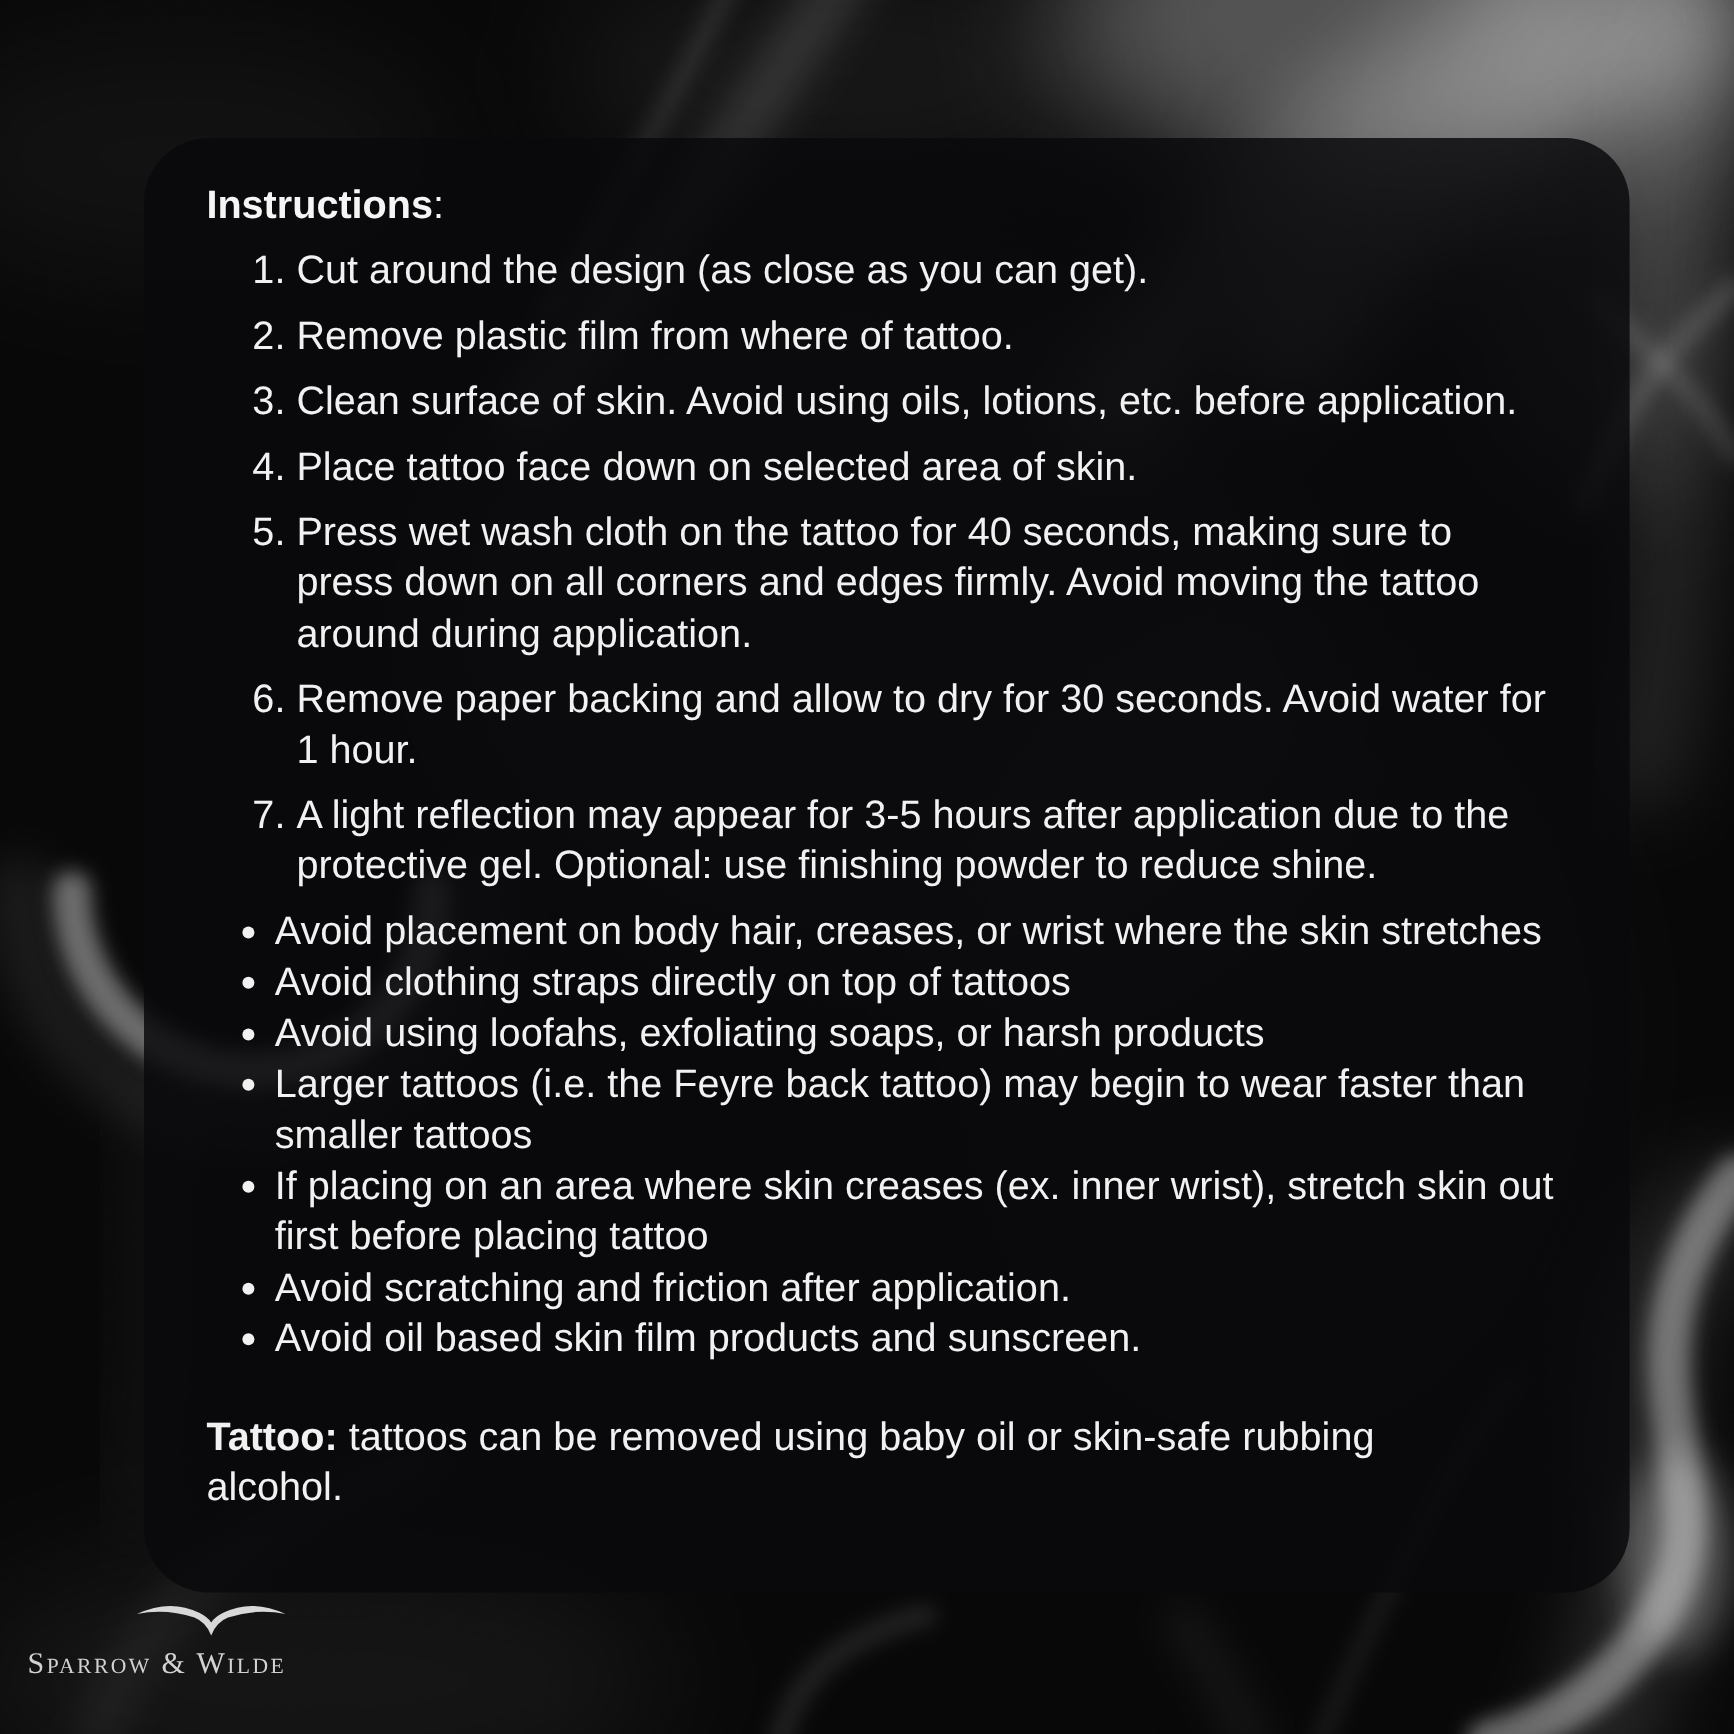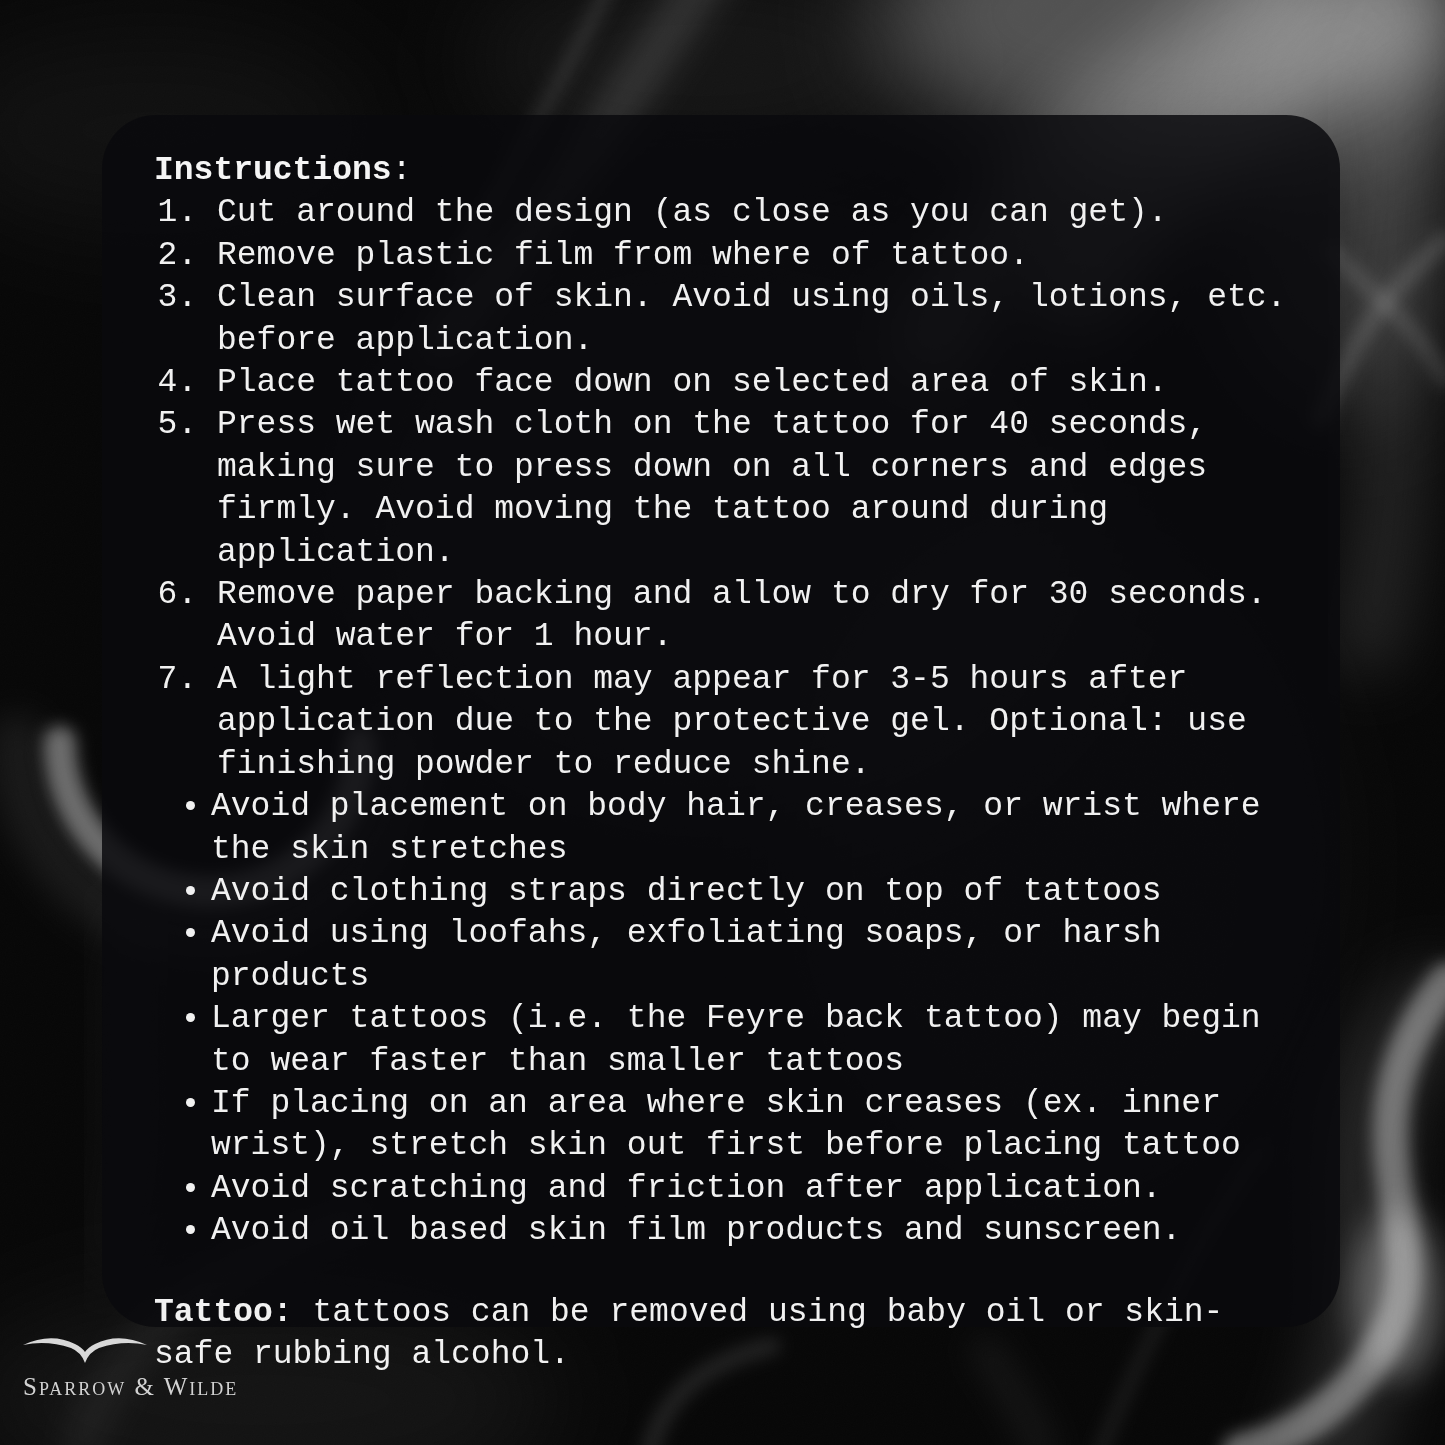--- a/index.html
+++ b/index.html
@@ -4,44 +4,43 @@
 <style>
   html,body { margin:0; padding:0; background:#000; }
   .stage {
     position:relative; width:1445px; height:1445px;
     background:#050505; overflow:hidden;
     font-family:"Liberation Sans","DejaVu Sans",sans-serif;
   }
   .smoke { position:absolute; left:0; top:0; width:1445px; height:1445px; }
 
   .card {
-    position:absolute; left:102px; top:115px;
+    position:absolute; left:120px; top:115px;
     width:1238px; height:1212px;
     box-sizing:border-box;
     padding:35px 48px 0 52px;
     border-radius:54px;
     background:rgba(10,10,13,0.84);
     color:#f1f1f1;
     font-size:33px; line-height:42.4px;
     letter-spacing:0;
-    font-family:Liberation Mono, monospace;
   }
   .card h2 { margin:0; font-size:33px; line-height:42.4px; font-weight:700; color:#f5f5f5; }
   .colon-light { font-weight:400; }
   ol.num-list { margin:0; padding:0 0 0 63px; list-style:decimal; }
-  ol.num-list li { margin:0; padding:0; }
+  ol.num-list li { margin:12px; padding:0; }
   ul.tip-list { margin:0; padding:0 0 0 57px; list-style:disc; }
   ul.tip-list li { margin:0; padding:0; }
   .tips-heading { margin-top:43px; }
   p.removal { margin:39px 60px 0 0; }
   p.removal b { font-weight:700; }
 
   .brand {
     position:absolute; left:23px; top:1336px;
-    display:flex; flex-direction:column; align-items:flex-start;
+    display:flex; flex-direction:column; align-items:flex-end;
     color:#cfcfcf;
   }
   .brand .bird { width:124px; height:28px; margin-bottom:9px; }
   .brand .brand-name {
     font-family:"Liberation Serif","DejaVu Serif",serif;
     font-variant:small-caps;
     font-size:25px; letter-spacing:2px; color:#d2d2d2;
     white-space:nowrap;
   }
 </style>

